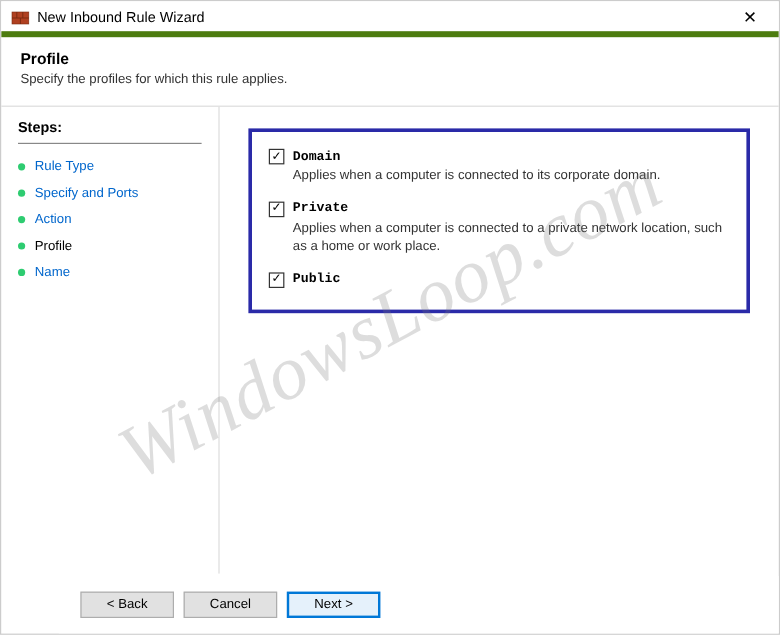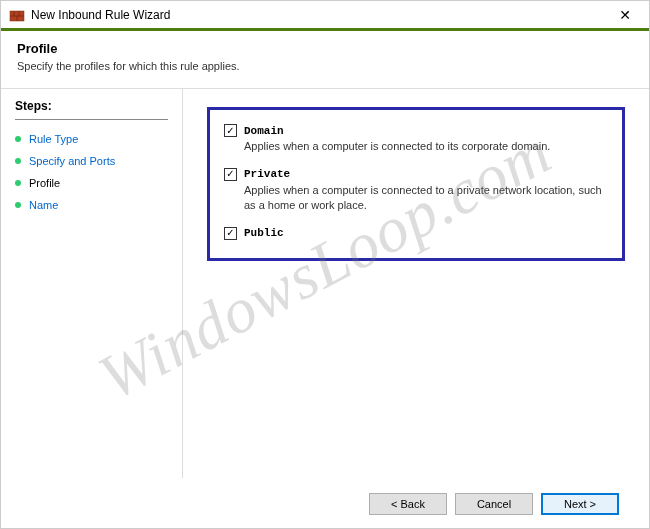--- a/index.html
+++ b/index.html
@@ -13,21 +13,21 @@
     overflow: hidden;
     position: relative;
     border: 1px solid #ccc;
   }
   .titlebar {
     display: flex;
     align-items: center;
     height: 30px;
     padding: 0 8px;
     background: #fff;
-    border-bottom: 3px solid #4d7c0f;
+    border-bottom: 5px solid #4d7c0f;
   }
   .titlebar .app-icon {
     width: 16px; height: 16px;
     margin-right: 6px;
     display: flex; align-items: center; justify-content: center;
   }
   .titlebar .title {
     flex: 1;
     font-size: 12px;
     color: #000;
@@ -129,24 +129,23 @@
   }
   .cb-desc {
     font-size: 11px;
     color: #333;
     margin-left: 20px;
     margin-top: 2px;
     line-height: 1.35;
   }
   .footer {
     position: absolute;
-    bottom: 0; left: 0; right: 12px;
+    bottom: 0; left: 0; right: 0;
     height: 48px;
     display: flex;
-    justify-content: flex-end;
     align-items: center;
     padding: 0 18px;
     gap: 8px;
     background: #fff;
     margin-left: 48px;
   }
   .btn {
     min-width: 78px;
     height: 22px;
     font-size: 11px;
@@ -203,20 +202,24 @@
     <div class="steps-underline"></div>
 
     <div class="step-item">
       <span class="bullet"></span>
       <span class="label">Rule Type</span>
     </div>
     <div class="step-item">
       <span class="bullet"></span>
       <span class="label">Specify and Ports</span>
     </div>
+    <div class="step-item">
+      <span class="bullet"></span>
+      <span class="label">Action</span>
+    </div>
     <div class="step-item current">
       <span class="bullet"></span>
       <span class="label">Profile</span>
     </div>
     <div class="step-item">
       <span class="bullet"></span>
       <span class="label">Name</span>
     </div>
   </div>
 

